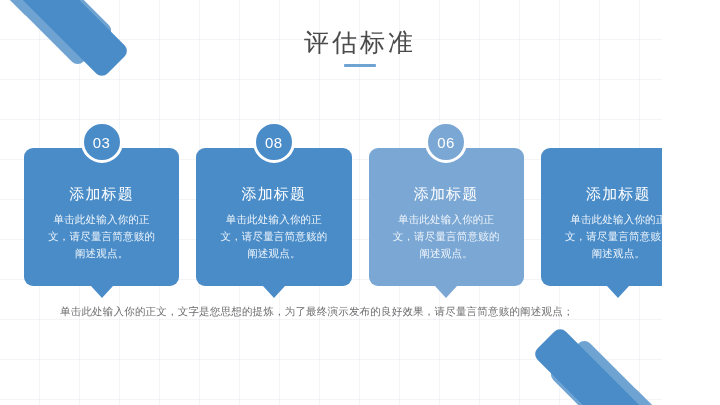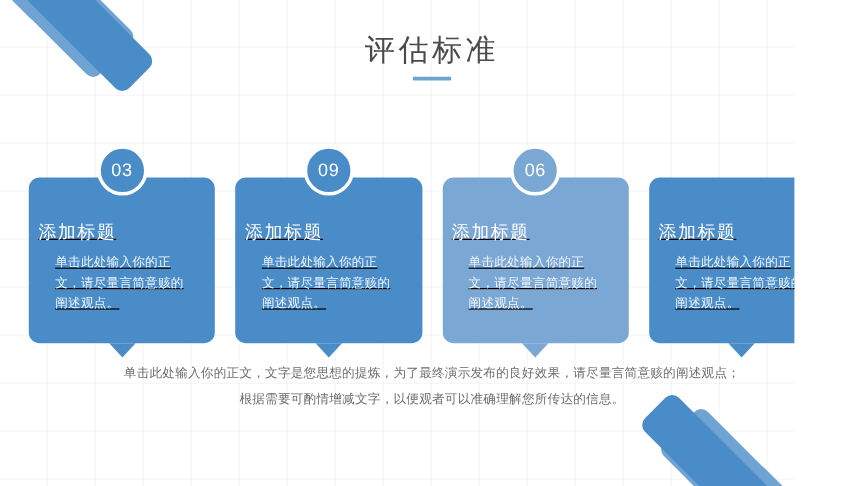--- a/index.html
+++ b/index.html
@@ -123,21 +123,21 @@
   }
   .card-body {
     position: absolute;
     top: 27px;
     left: 0;
     right: 0;
     bottom: 0;
     border-radius: 9px;
     box-sizing: border-box;
     padding: 36px 8px 0 8px;
-    text-decoration: underline;
+    text-align: center;
   }
   .card-pointer {
     position: absolute;
     bottom: -12px;
     left: 50%;
     margin-left: -11px;
     width: 0;
     height: 0;
     border-left: 11px solid transparent;
     border-right: 11px solid transparent;
@@ -176,21 +176,20 @@
     letter-spacing: 0.2px;
     padding: 0 14px;
   }
 
   
   #footer-text {
     position: absolute;
     top: 300px;
     left: 60px;
     width: 600px;
-    text-align: center;
     font-size: 10.5px;
     line-height: 22px;
     color: #6d6d6d;
     letter-spacing: 0.2px;
   }
 </style>
 </head>
 <body>
 
 <div id="slide">
@@ -225,21 +224,21 @@
       </div>
     </div>
 
     <div class="card-wrap">
       <div class="card-body" style="background:#4a8cc8">
         <div class="card-title">添加标题</div>
         <div class="card-text">单击此处输入你的正文，请尽量言简意赅的阐述观点。</div>
         <div class="card-pointer" style="border-top:12px solid #4a8cc8"></div>
       </div>
       <div class="card-badge" style="background:#4a8cc8">
-        <span class="card-badge-num">09</span>
+        <span class="card-badge-num">08</span>
       </div>
     </div>
 
     <div class="card-wrap">
       <div class="card-body" style="background:#7ba7d4">
         <div class="card-title">添加标题</div>
         <div class="card-text">单击此处输入你的正文，请尽量言简意赅的阐述观点。</div>
         <div class="card-pointer" style="border-top:12px solid #7ba7d4"></div>
       </div>
       <div class="card-badge" style="background:#7ba7d4">
@@ -252,16 +251,15 @@
         <div class="card-title">添加标题</div>
         <div class="card-text">单击此处输入你的正文，请尽量言简意赅的阐述观点。</div>
         <div class="card-pointer" style="border-top:12px solid #4a8cc8"></div>
       </div>
     </div>
 
   </div>
 
   <div id="footer-text">
     <div>单击此处输入你的正文，文字是您思想的提炼，为了最终演示发布的良好效果，请尽量言简意赅的阐述观点；</div>
-    <div>根据需要可酌情增减文字，以便观者可以准确理解您所传达的信息。</div>
   </div>
 
 </div>
 
 </body></html>

